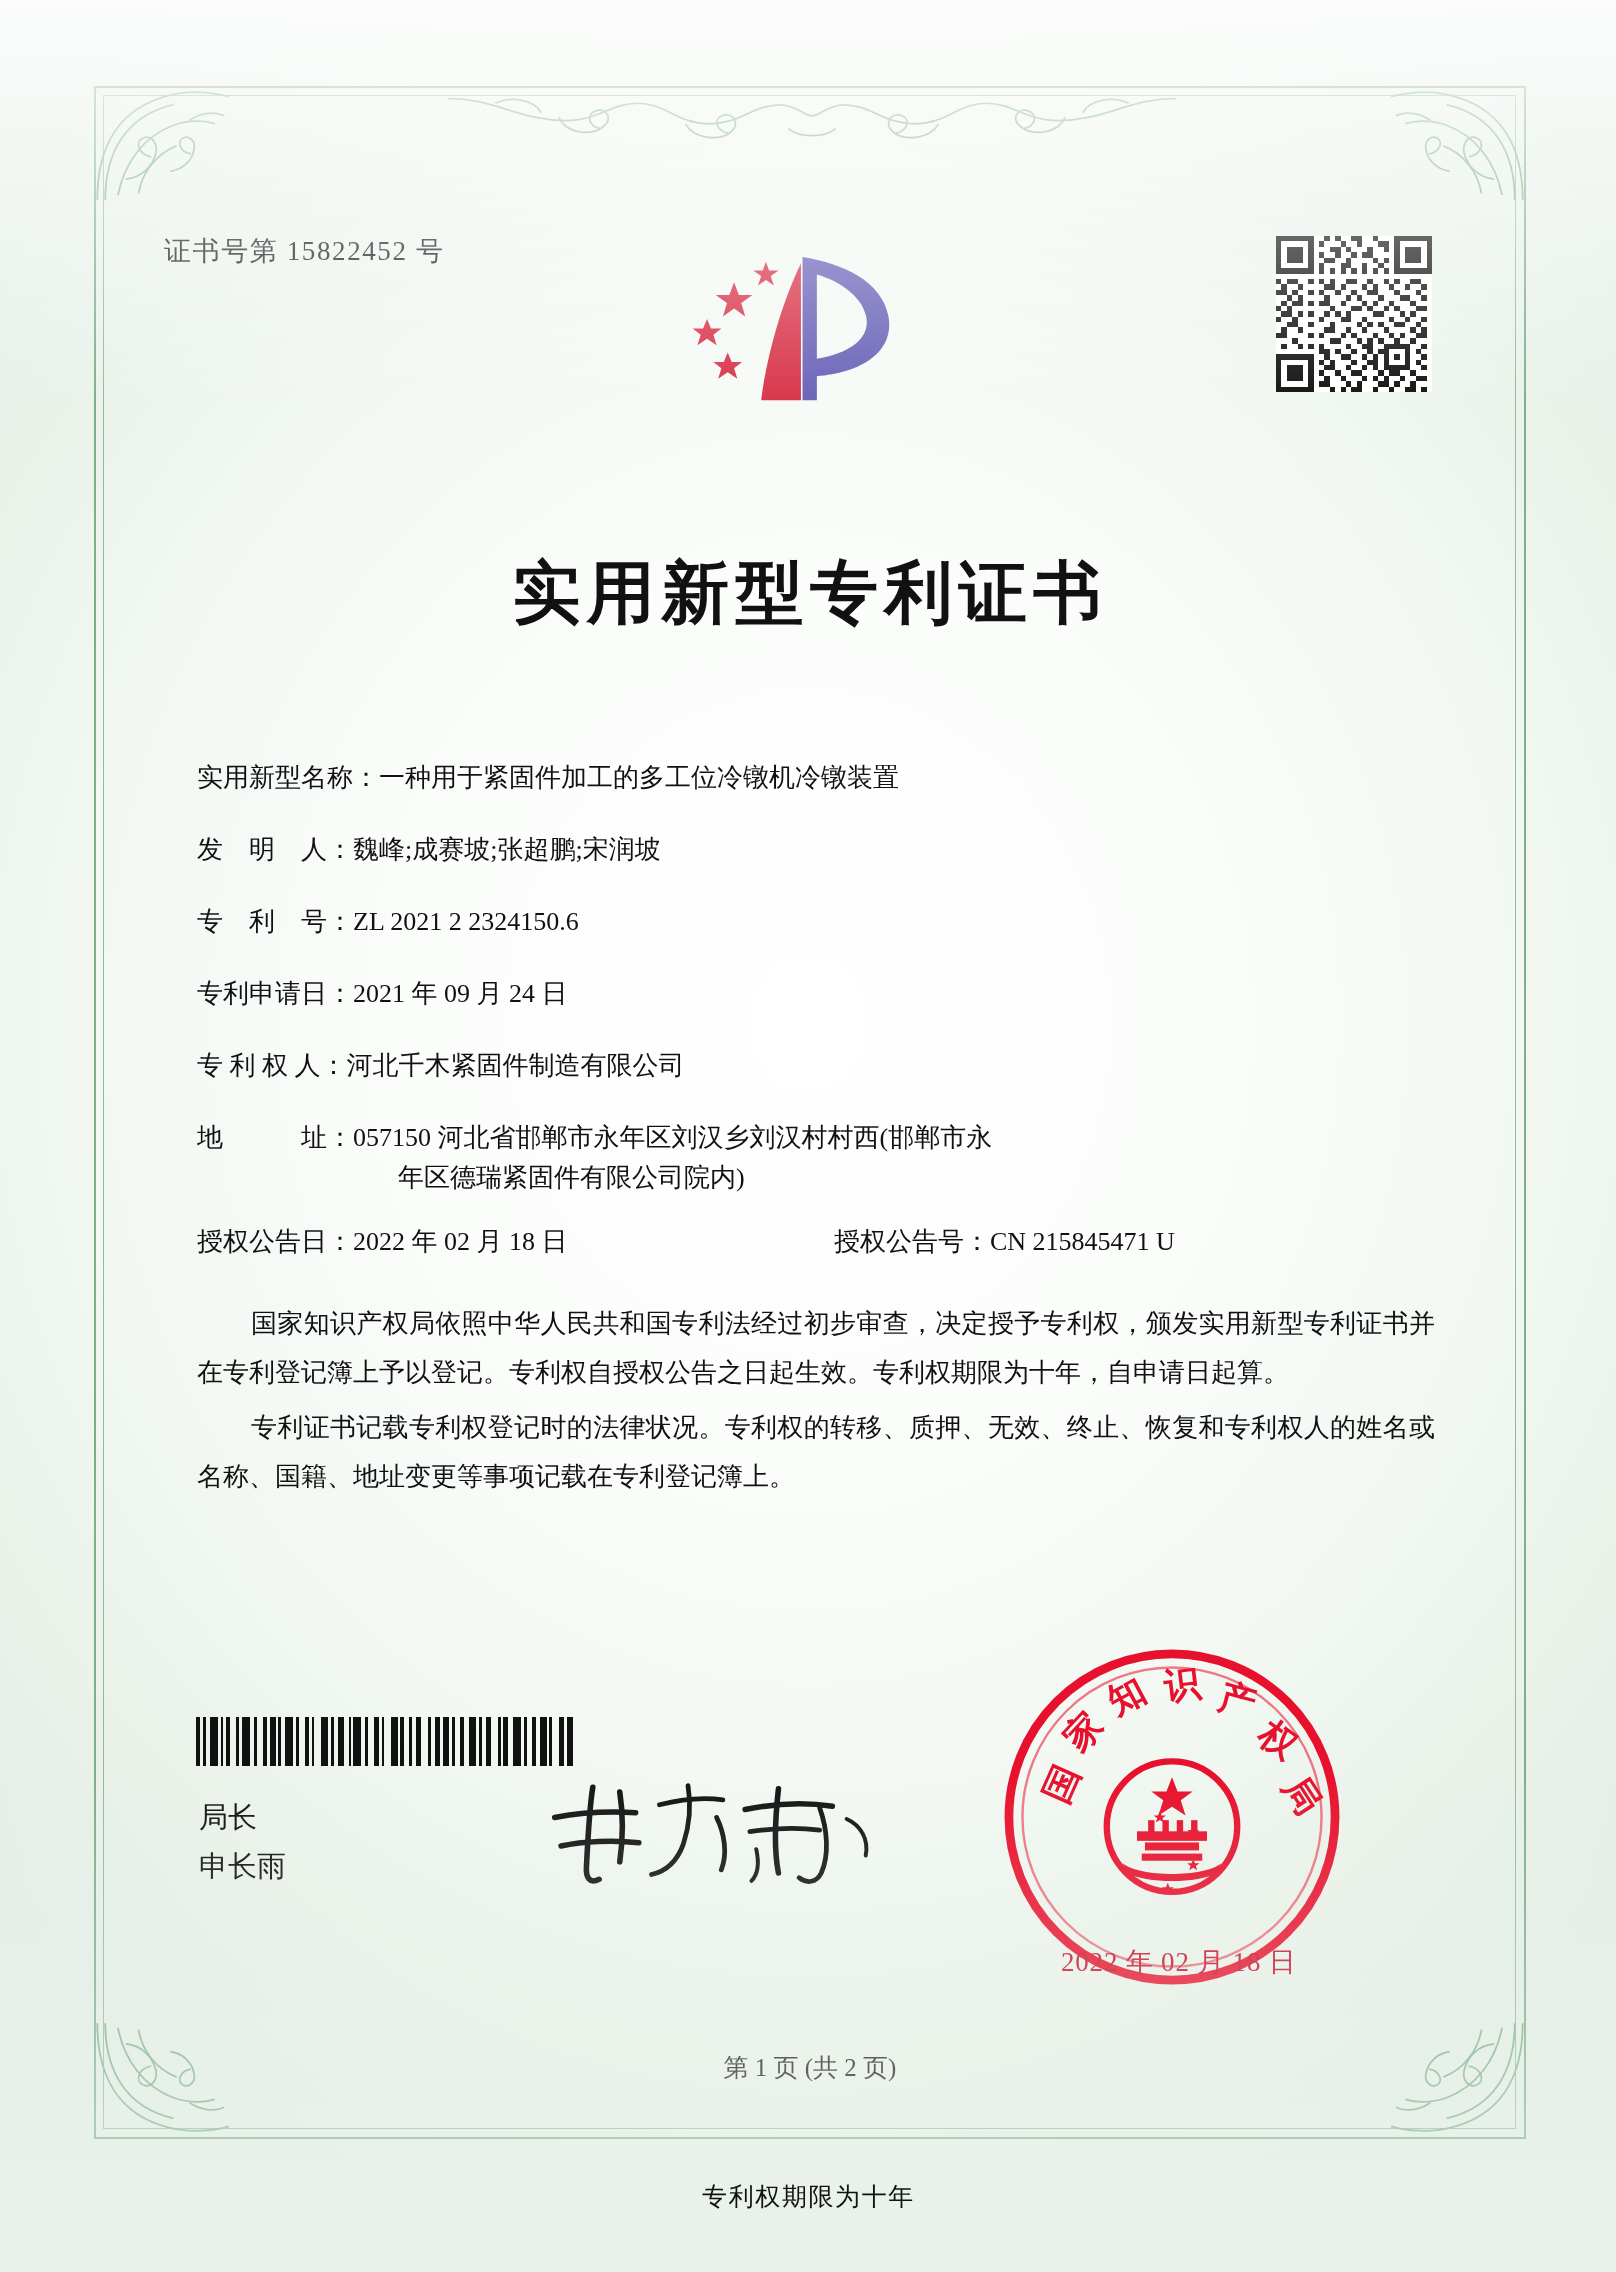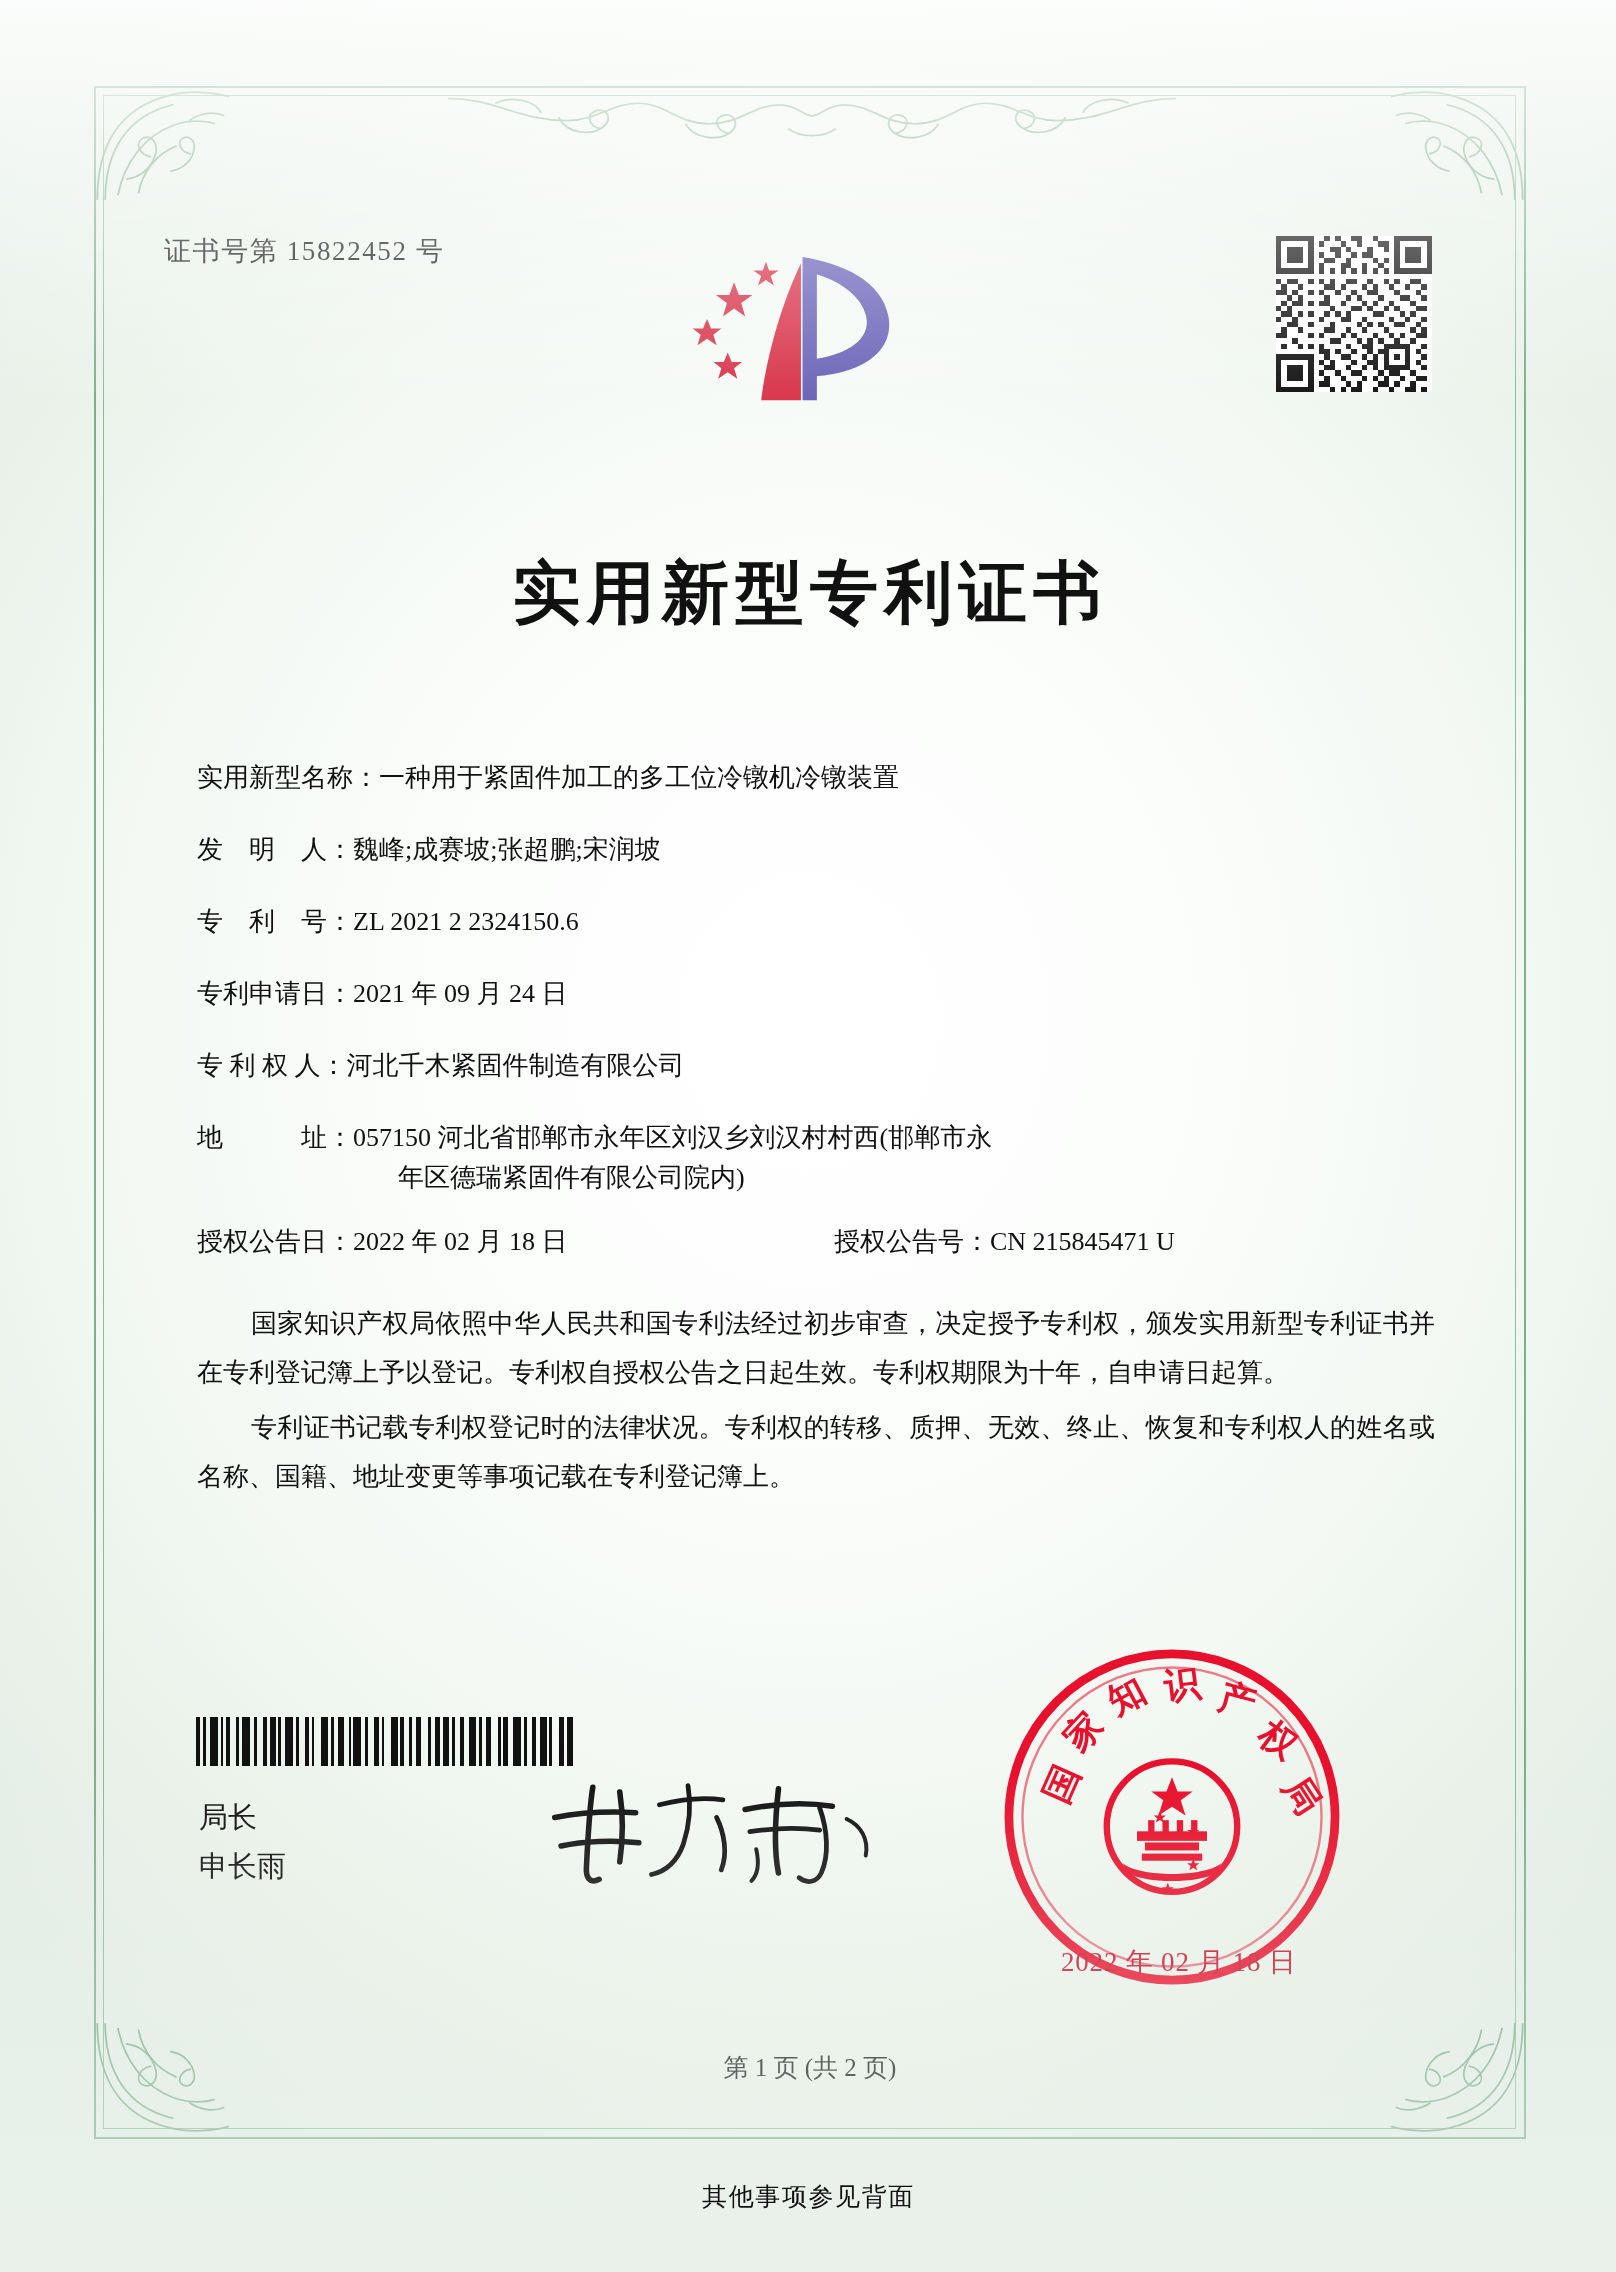--- a/index.html
+++ b/index.html
@@ -757,14 +757,14 @@
       </svg>
     </div>
 
     <div class="seal-date">2022 年 02 月 18 日</div>
 
     <div class="page-num">第 1 页 (共 2 页)</div>
 
   </div>
 </div>
 
-<div class="footer-note">其他事项参见背面</div>
+<div class="footer-note">专利权期限为十年</div>
 
 
 </body></html>

